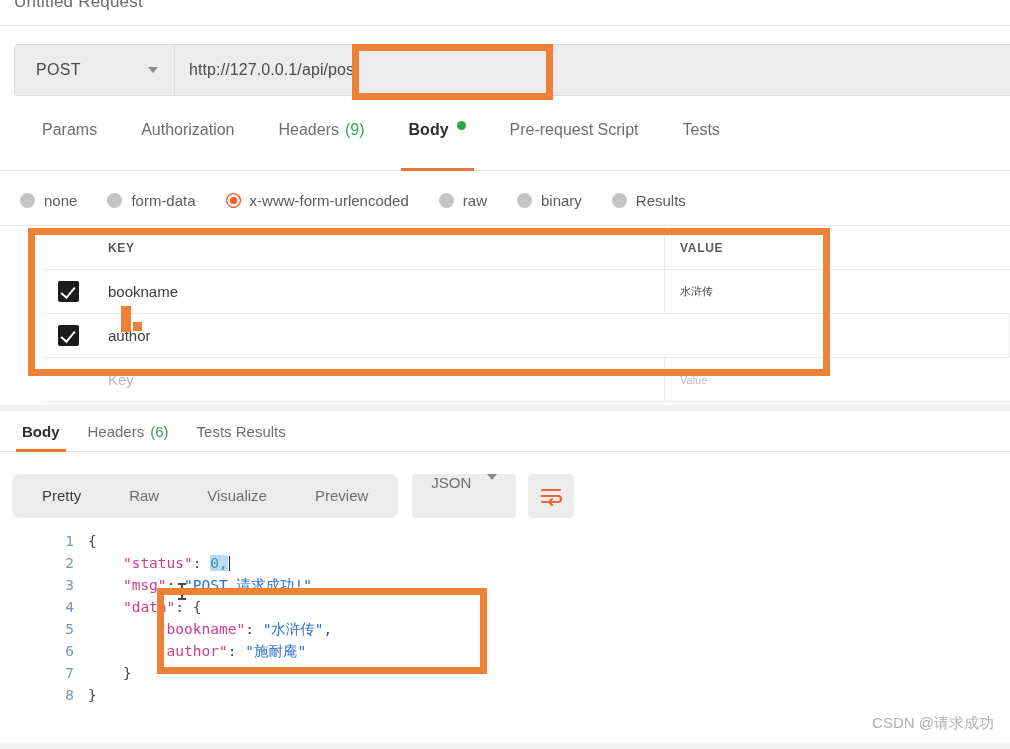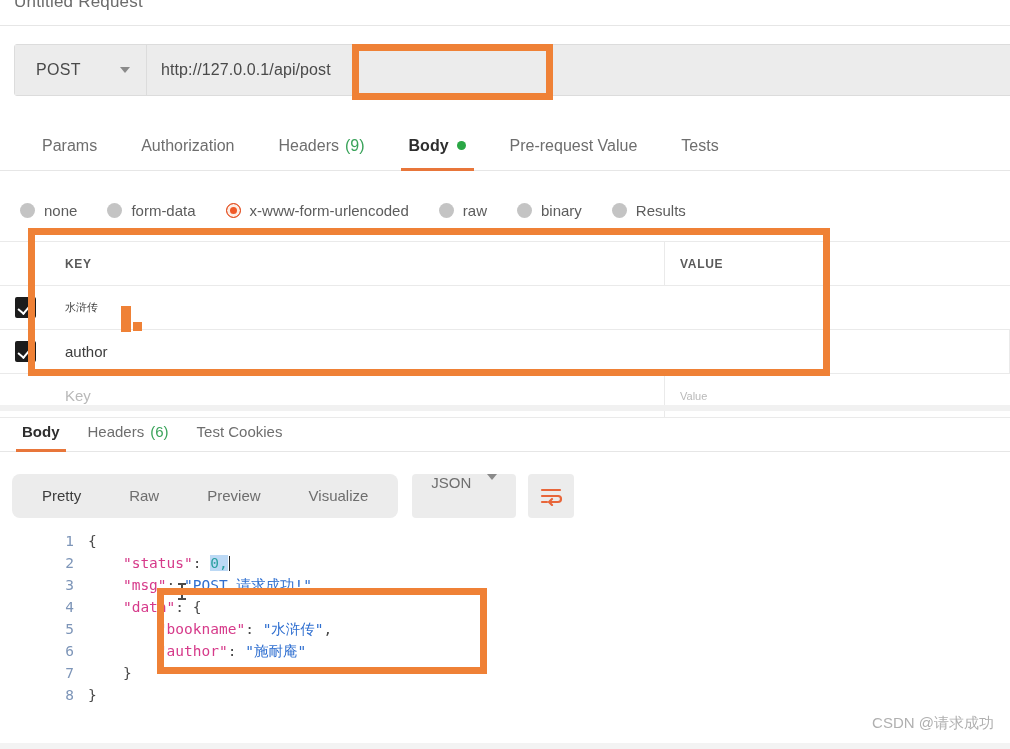--- a/index.html
+++ b/index.html
@@ -35,21 +35,21 @@
     position: absolute;
     left: 14px; top: 44px;
     width: 1010px; height: 52px;
     display: flex;
     align-items: stretch;
     background: #ececec;
     border: 1px solid #dcdcdc;
     border-radius: 3px;
   }
   #method-select {
-    width: 132px;
+    width: 160px;
     display: flex;
     align-items: center;
     justify-content: space-between;
     padding: 0 16px 0 21px;
     border-right: 1px solid #dcdcdc;
     background: #ececec;
   }
   #method-label { font-size: 16px; color: #4a4a4a; letter-spacing: .3px; }
   .caret-down {
     width: 0; height: 0;
@@ -75,21 +75,21 @@
     width: 1010px; height: 50px;
     display: flex;
     align-items: center;
     border-bottom: 1px solid #e6e6e6;
     padding-left: 20px;
   }
   .rtab {
     position: relative;
     height: 50px;
     display: flex;
-    align-items: center;
+    align-items: flex-start;
     padding: 0 22px;
     font-size: 16px;
     color: #6e6e6e;
     white-space: nowrap;
   }
   .rtab.active { color: #2e2e2e; font-weight: bold; }
   .rtab.active::after {
     content: "";
     position: absolute;
     left: 14px; right: 14px; bottom: 0;
@@ -103,21 +103,21 @@
     background: #2aa745;
     margin-left: 8px;
   }
 
   
   #body-types {
     position: absolute;
     left: 20px; top: 181px;
     height: 38px;
     display: flex;
-    align-items: flex-end;
+    align-items: center;
   }
   .radio-opt {
     display: flex;
     align-items: center;
     margin-right: 30px;
     font-size: 15px;
     color: #5c5c5c;
     white-space: nowrap;
   }
   .radio-dot {
@@ -129,23 +129,24 @@
   }
   .radio-dot.sel {
     background: #f05a28;
     box-shadow: inset 0 0 0 3px #fdeee6;
     border: 1px solid #e0491a;
   }
 
   
   #kv-table {
     position: absolute;
-    left: 0; top: 241px;
+    left: 0; top: 225px;
     width: 1010px;
     border-top: 1px solid #eaeaea;
+    padding-left: 43px;
   }
   .kv-row {
     display: flex;
     height: 44px;
     border-bottom: 1px solid #eaeaea;
   }
   .kv-row.header { height: 44px; }
   .kv-cb {
     width: 50px;
     display: flex;
@@ -383,21 +384,21 @@
   </div>
   <div class="rtab">
     <span>Headers</span>
     <span class="tab-count">(9)</span>
   </div>
   <div class="rtab active">
     <span>Body</span>
     <span class="green-dot"></span>
   </div>
   <div class="rtab">
-    <span>Pre-request Value</span>
+    <span>Pre-request Script</span>
   </div>
   <div class="rtab">
     <span>Tests</span>
   </div>
 </div>
 
 <div id="body-types">
   <div class="radio-opt">
     <span class="radio-dot"></span>
     <span>none</span>
@@ -428,20 +429,21 @@
   <div class="kv-row header">
     <div class="kv-cb"></div>
     <div class="kv-key">KEY</div>
     <div class="kv-val">VALUE</div>
   </div>
 
   <div class="kv-row">
     <div class="kv-cb">
       <span class="cb-box"></span>
     </div>
+    <div class="kv-key">bookname</div>
     <div class="kv-val">水浒传</div>
   </div>
 
   <div class="kv-row">
     <div class="kv-cb">
       <span class="cb-box"></span>
     </div>
     <div class="kv-key">author</div>
   </div>
 
@@ -456,30 +458,30 @@
 
 <div id="response-tabs">
   <div class="restab active">
     <span>Body</span>
   </div>
   <div class="restab">
     <span>Headers</span>
     <span class="tab-count">(6)</span>
   </div>
   <div class="restab">
-    <span>Test Cookies</span>
+    <span>Tests Results</span>
   </div>
 </div>
 
 <div id="viewer-toolbar">
   <div id="format-group">
     <span class="fmt active">Pretty</span>
     <span class="fmt">Raw</span>
+    <span class="fmt">Visualize</span>
     <span class="fmt">Preview</span>
-    <span class="fmt">Visualize</span>
   </div>
   <div id="lang-select">
     <span id="lang-label">JSON</span>
     <span class="caret-down"></span>
   </div>
   <div id="wrap-button">
     <svg width="24" height="20" viewBox="0 0 24 20">
       <line x1="3" y1="4" x2="21" y2="4" stroke="#e8663a" stroke-width="2.2" stroke-linecap="round"></line>
       <line x1="3" y1="10" x2="19" y2="10" stroke="#e8663a" stroke-width="2.2" stroke-linecap="round"></line>
       <path d="M19 10 q3 0 3 3 t-3 3 h-8" fill="none" stroke="#e8663a" stroke-width="2.2" stroke-linecap="round"></path>

